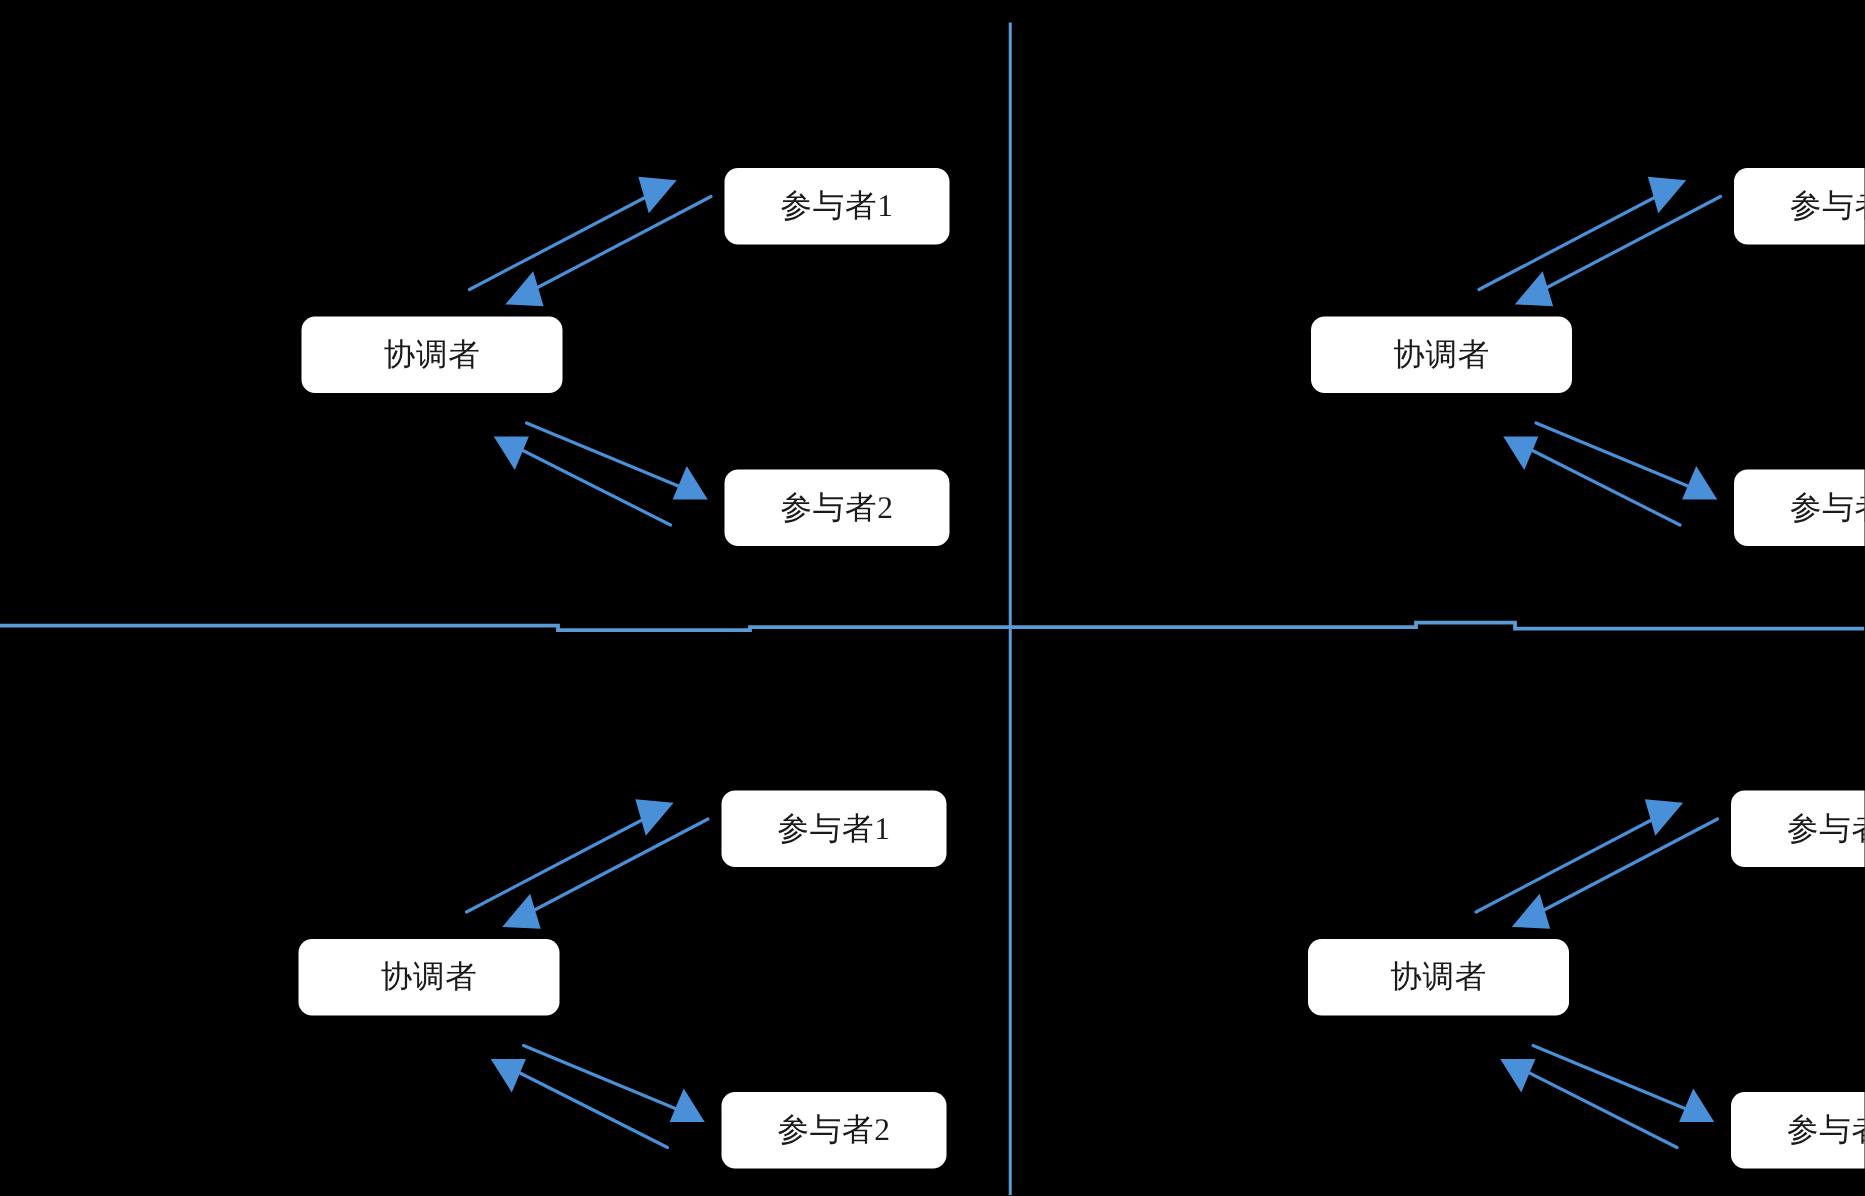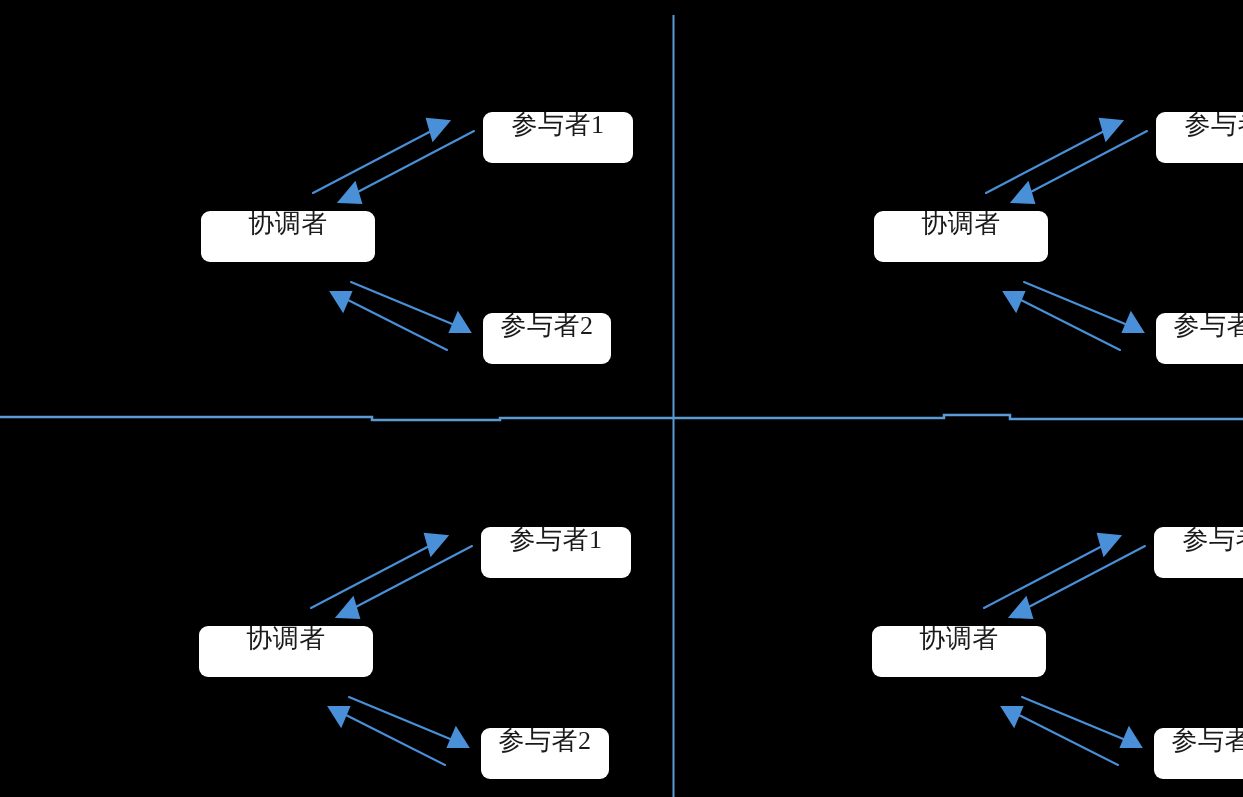--- a/index.html
+++ b/index.html
@@ -45,32 +45,32 @@
     height: 418px;
     overflow: visible;
   }
 
   .node-box {
     position: absolute;
     box-sizing: border-box;
     background: #ffffff;
     border-radius: 9px;
     display: flex;
-    align-items: flex-start;
+    align-items: center;
     justify-content: center;
     color: #1a1a1a;
-    font-size: 26px;
+    font-size: 21px;
     line-height: 1;
     letter-spacing: 0.5px;
     white-space: nowrap;
     user-select: none;
   }
   .node-coordinator   { left: 201px; top: 211px; width: 174px; height: 51px; }
   .node-participant-1 { left: 483px; top: 112px; width: 150px; height: 51px; }
-  .node-participant-2 { left: 483px; top: 313px; width: 128px; height: 51px; }
+  .node-participant-2 { left: 483px; top: 313px; width: 150px; height: 51px; }
 </style>
 </head>
 <body>
 
 <div id="canvas">
 
   <svg class="divider-layer" viewBox="0 0 1243 797">
     <line x1="673.5" y1="15" x2="673.5" y2="797" stroke="#5b9bd5" stroke-width="2"></line>
     <path d="M 0 417 L 372 417 L 372 420 L 500 420 L 500 418 L 944 418 L 944 415 L 1010 415 L 1010 419 L 1243 419" stroke="#5b9bd5" stroke-width="2.5" fill="none"></path>
   </svg>

